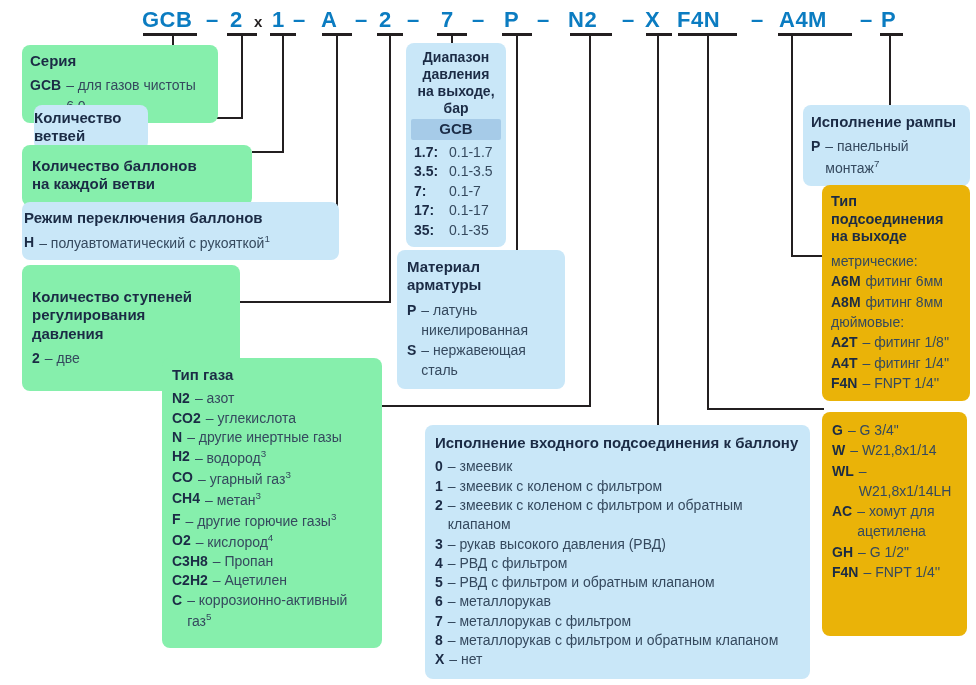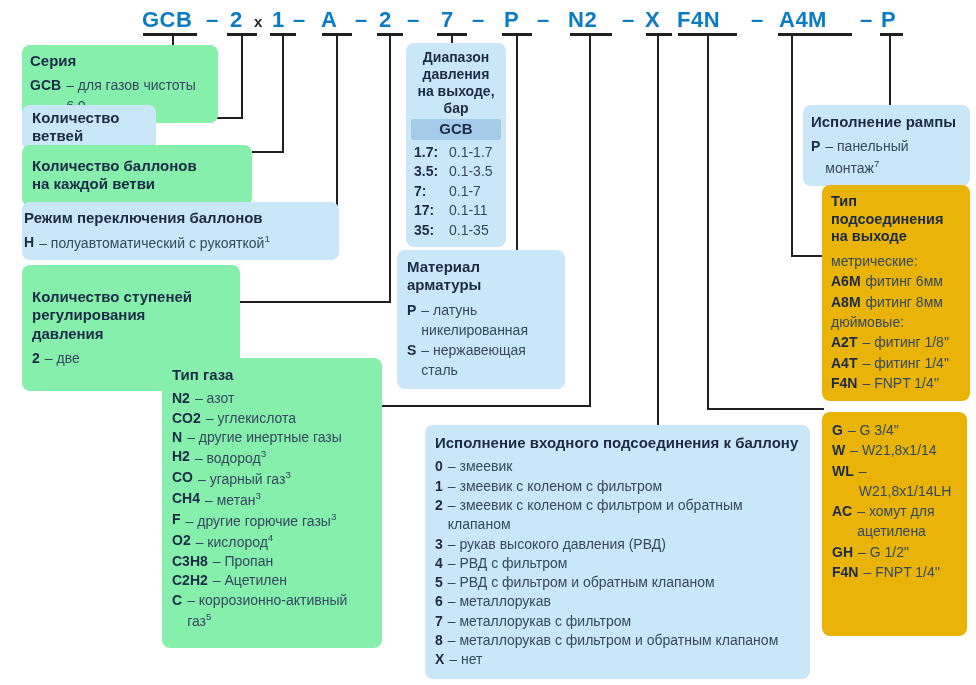--- a/index.html
+++ b/index.html
@@ -104,21 +104,21 @@
   <div class="box dark" style="left:22px;top:45px;width:196px;min-height:53px;padding:7px 8px">
     <div class="box-title">Серия</div>
     <div>
   <div class="item">
     <span class="code">GCB</span>
     <span class="label">– для газов чистоты 6.0</span>
   </div>
 </div>
   </div>
 
-  <div class="box light title-only" style="left:22px;top:105px;width:134px;min-height:29px;padding:4px 10px">
+  <div class="box light title-only" style="left:34px;top:105px;width:114px;min-height:29px;padding:4px 0">
     <div class="box-title">Количество ветвей</div>
   </div>
 
   <div class="box dark title-only" style="left:22px;top:145px;width:230px;min-height:53px;padding:12px 10px">
     <div class="box-title w165">Количество баллонов на каждой ветви</div>
   </div>
 
   <div class="box light" style="left:22px;top:202px;width:317px;min-height:51px;padding:7px 2px">
     <div class="box-title">Режим переключения баллонов</div>
     <div>
@@ -214,21 +214,21 @@
     <span class="label">0.1-3.5</span>
   </div>
 
   <div class="item">
     <span class="code">7:</span>
     <span class="label">0.1-7</span>
   </div>
 
   <div class="item">
     <span class="code">17:</span>
-    <span class="label">0.1-11</span>
+    <span class="label">0.1-17</span>
   </div>
 
   <div class="item">
     <span class="code">35:</span>
     <span class="label">0.1-35</span>
   </div>
 </div>
   </div>
 
   <div class="box light" style="left:397px;top:250px;width:168px;min-height:103px;padding:8px 10px">

